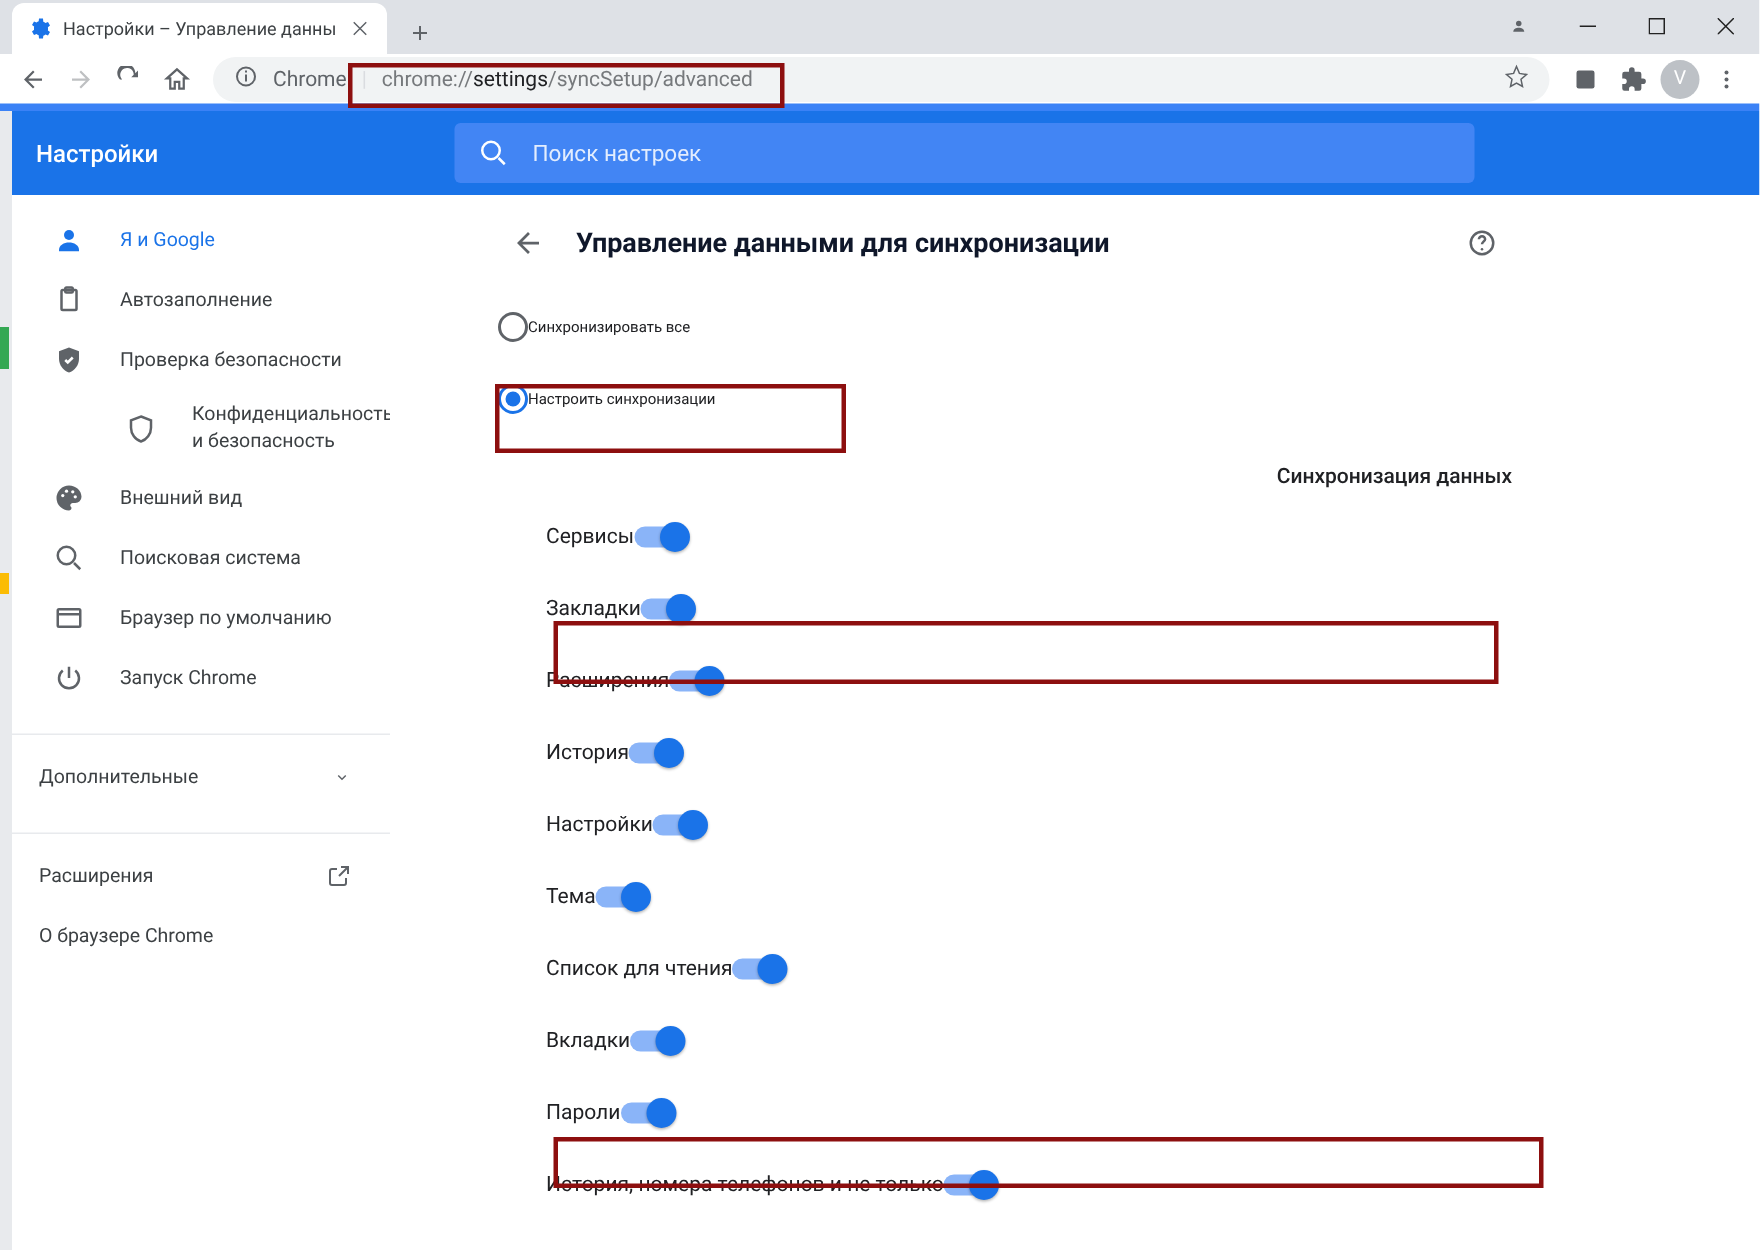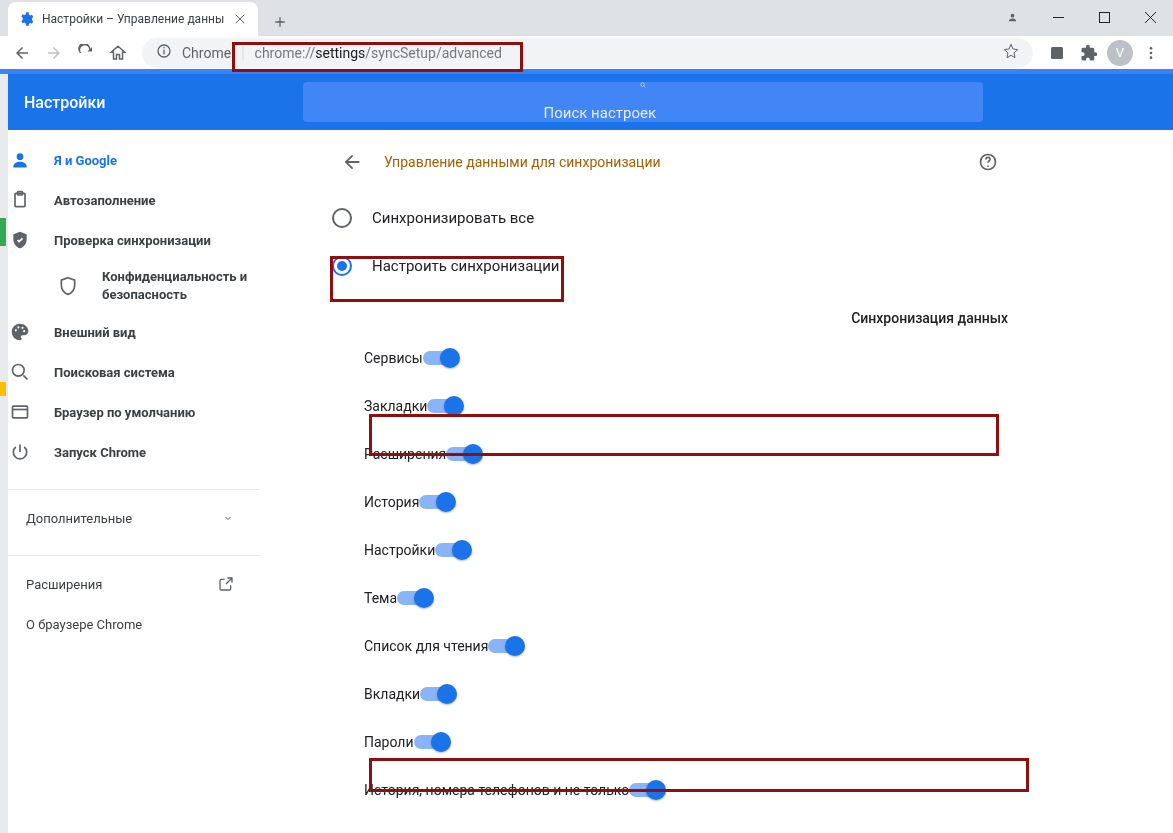--- a/index.html
+++ b/index.html
@@ -30,49 +30,49 @@
 .ext-icon { width:28px; height:28px; border-radius:50%; display:flex; align-items:center; justify-content:center; color:#5f6368; }
 .avatar { width:26px; height:26px; border-radius:50%; background:#bdc1c6; color:#fff; font-size:13px; display:flex; align-items:center; justify-content:center; }
 
 
 .hl { position:absolute; border:3px solid #8d0f0f; pointer-events:none; z-index:50; }
 
 
 .settings-hdr { height:56px; background:#1a73e8; display:flex; align-items:center; color:#fff; }
 .settings-title { width:303px; padding-left:24px; font-size:16px; font-weight:500; }
 .search-wrap { flex:0 0 680px; display:flex; justify-content:center; }
-.searchbox { width:680px; height:40px; background:#4285f4; border-radius:4px; display:flex; align-items:center; padding:0 16px; gap:16px; color:#fff;flex-direction:column; }
+.searchbox { width:680px; height:40px; background:#4285f4; border-radius:4px; display:flex; align-items:center; padding:0 16px; gap:16px; color:#fff; }
 .searchbox input { background:transparent; border:none; outline:none; color:#fff; font-size:15px; flex:1; }
 .searchbox input::placeholder { color:rgba(255,255,255,0.85); }
 
 
 .settings-body { display:flex; height:calc(833px - 36px - 38px - 56px); background:#fff; }
 
 
 .sidebar { width:260px; padding-top:10px; overflow-y:auto; }
-.side-item { height:40px; display:flex; align-items:center; gap:24px; padding-left:10px; font-size:13px; color:#3c4043; border-radius:0 20px 20px 0; margin-right:12px;font-weight:bold; }
+.side-item { height:40px; display:flex; align-items:center; gap:24px; padding-left:36px; font-size:13px; color:#3c4043; border-radius:0 20px 20px 0; margin-right:12px; }
 .side-item.active { color:#1a73e8; }
 .side-item.active .side-icon { color:#1a73e8; }
 .side-icon { width:20px; display:flex; align-items:center; justify-content:center; color:#5f6368; }
 .side-icon svg { width:20px; height:20px; }
 .side-item.tall { height:52px;margin-left:48px; }
 .side-item.tall span.lbl { line-height:1.35; }
 .side-spacer { height:12px; border-bottom:1px solid #e8eaed; margin:6px 0 8px; }
 .side-adv { height:40px; display:flex; align-items:center; justify-content:space-between; padding:0 26px; font-size:13px; color:#3c4043; }
 .side-link { height:40px; display:flex; align-items:center; justify-content:space-between; padding:0 26px; font-size:13px; color:#3c4043; }
 
 
 .main-col { flex:1; display:flex; justify-content:flex-start; background:#fff; overflow-y:auto; }
 .card-wrap { width:700px; margin-left:60px; }
 .page-head { display:flex; align-items:center; height:64px; gap:20px; padding:0 20px; }
 .page-head .back { width:24px; height:24px; display:flex; align-items:center; justify-content:center; color:#5f6368; }
-.page-head h1 { font-size:14px; font-weight:400; color:#a16207; flex:1; }
+.page-head h1 { font-size:18px; font-weight:700; color:#0f172a; flex:1; }
 .help { width:24px; height:24px; display:flex; align-items:center; justify-content:center; color:#5f6368; }
 
-.radio-row { display:flex; align-items:center; height:48px; padding-left:12px; gap:20px; font-size:15px; color:#202124;text-align:right; }
+.radio-row { display:flex; align-items:center; height:48px; padding-left:12px; font-size:10px; color:#202124;text-align:right; }
 .radio { width:20px; height:20px; border:2px solid #5f6368; border-radius:50%; display:flex; align-items:center; justify-content:center; }
 .radio.checked { border-color:#1a73e8; }
 .radio.checked::after { content:""; width:10px; height:10px; background:#1a73e8; border-radius:50%; }
 
 .section-title { font-size:14px; font-weight:500; color:#202124; padding:20px 12px 8px;text-align:right; }
 
 .toggle-row { display:flex; align-items:center; justify-content:flex-start; height:48px; padding:0 12px 0 44px; font-size:14px; color:#202124; }
 .toggle { width:34px; height:14px; background:#8ab4f8; border-radius:7px; position:relative; }
 .toggle::after { content:""; position:absolute; right:-3px; top:-3px; width:20px; height:20px; background:#1a73e8; border-radius:50%; box-shadow:0 1px 2px rgba(0,0,0,0.3); }
 
@@ -225,21 +225,21 @@
         </span>
         <span class="lbl">Автозаполнение</span>
       </div>
       <div class="side-item">
         <span class="side-icon">
           <svg viewBox="0 0 24 24" fill="currentColor">
             <path d="M12 2l8 3v6c0 5-3.4 9.7-8 11-4.6-1.3-8-6-8-11V5z"></path>
             <path d="M9 12l2 2 4-4" stroke="#fff" stroke-width="2" fill="none"></path>
           </svg>
         </span>
-        <span class="lbl">Проверка синхронизации</span>
+        <span class="lbl">Проверка безопасности</span>
       </div>
       <div class="side-item tall">
         <span class="side-icon">
           <svg viewBox="0 0 24 24" fill="none" stroke="currentColor" stroke-width="2">
             <path d="M12 2l8 3v6c0 5-3.4 9.7-8 11-4.6-1.3-8-6-8-11V5z"></path>
           </svg>
         </span>
         <span class="lbl">Конфиденциальность и безопасность</span>
       </div>
       <div class="side-item">

